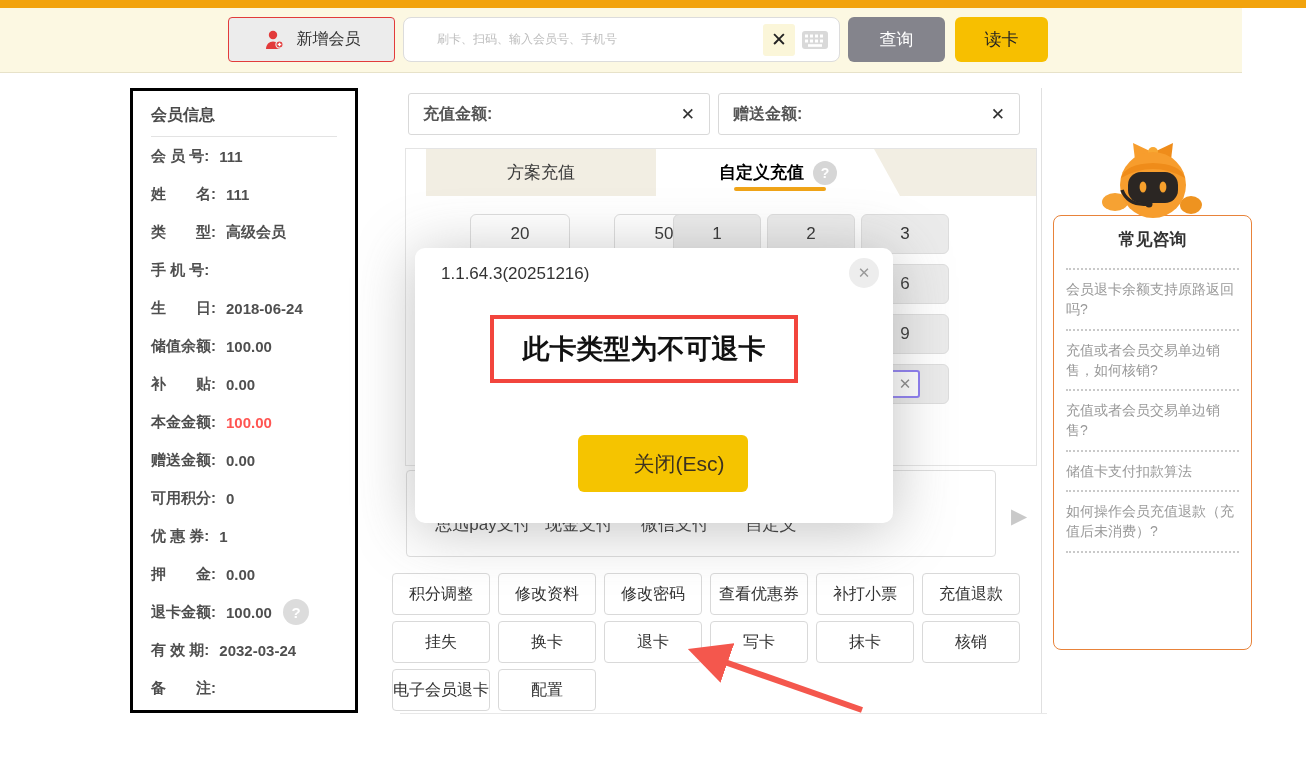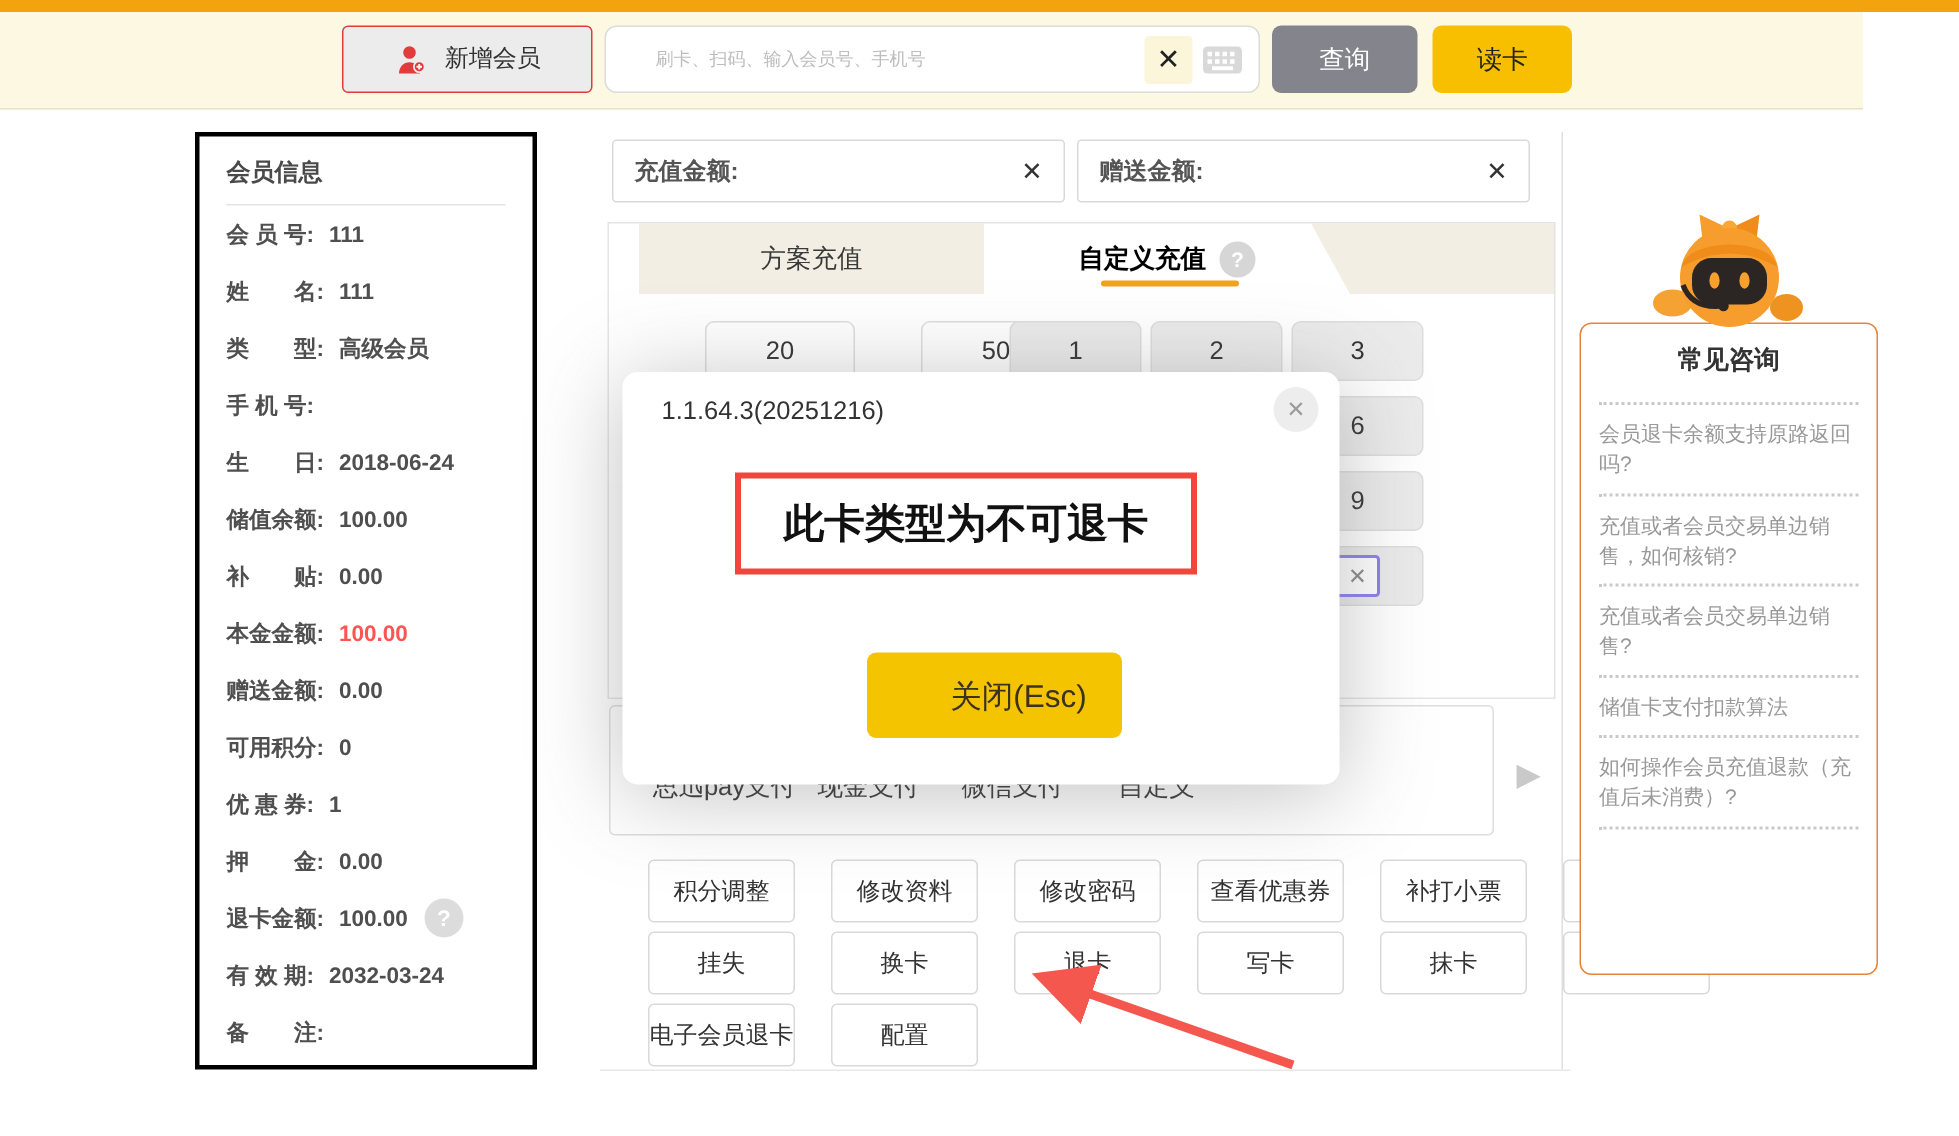--- a/index.html
+++ b/index.html
@@ -43,21 +43,21 @@
   .keypad { position:absolute; left:267px; top:65px; display:grid; grid-template-columns:repeat(3,88px); column-gap:6px; row-gap:10px; }
   .key { height:40px; background:#ebebeb; border:1px solid #ddd; border-radius:6px; font-size:17px; color:#333; cursor:pointer; }
   .del-key { position:absolute; left:455px; top:215px; width:88px; height:40px; background:#ebebeb; border:1px solid #ddd; border-radius:6px; display:flex; align-items:center; justify-content:center; cursor:pointer; }
   .del-key span { width:30px; height:28px; background:#fff; border:2px solid #8d7df2; border-radius:3px; color:#8a8a8a; font-size:15px; display:flex; align-items:center; justify-content:center; }
 
   .pay-card { position:absolute; left:406px; top:470px; width:590px; height:87px; border:1px solid #ddd; border-radius:4px; background:#fff; }
   .pay-row { position:absolute; left:28px; top:42px; display:flex; }
   .pay-item { width:96px; text-align:center; font-size:17px; color:#333; cursor:pointer; white-space:nowrap; }
   .next-arrow { position:absolute; left:1011px; top:504px; font-size:21px; color:#c9c9c9; cursor:pointer; }
 
-  .act-row { position:absolute; left:432px; display:flex; gap:24px; }
+  .act-row { position:absolute; left:392px; display:flex; gap:8px; }
   #acts1 { top:573px; } #acts2 { top:621px; } #acts3 { top:669px; }
   .act-btn { width:98px; height:42px; background:#fff; border:1px solid #d9d9d9; border-radius:4px; font-size:16px; color:#333; cursor:pointer; white-space:nowrap; }
 
   .center-rborder { position:absolute; left:1041px; top:88px; width:1px; height:625px; background:#e0e0e0; }
   .center-bborder { position:absolute; left:400px; top:713px; width:647px; height:1px; background:#e8e8e8; }
 
   
   .faq-panel { position:absolute; left:1053px; top:215px; width:199px; height:435px; border:1px solid #e8833a; border-radius:8px; background:#fff; padding:10px 12px; }
   .faq-title { text-align:center; font-size:17px; font-weight:bold; color:#333; padding:2px 0 8px; }
   .faq-sep { border-top:2px dotted #c9c9c9; margin:9px 0; }

